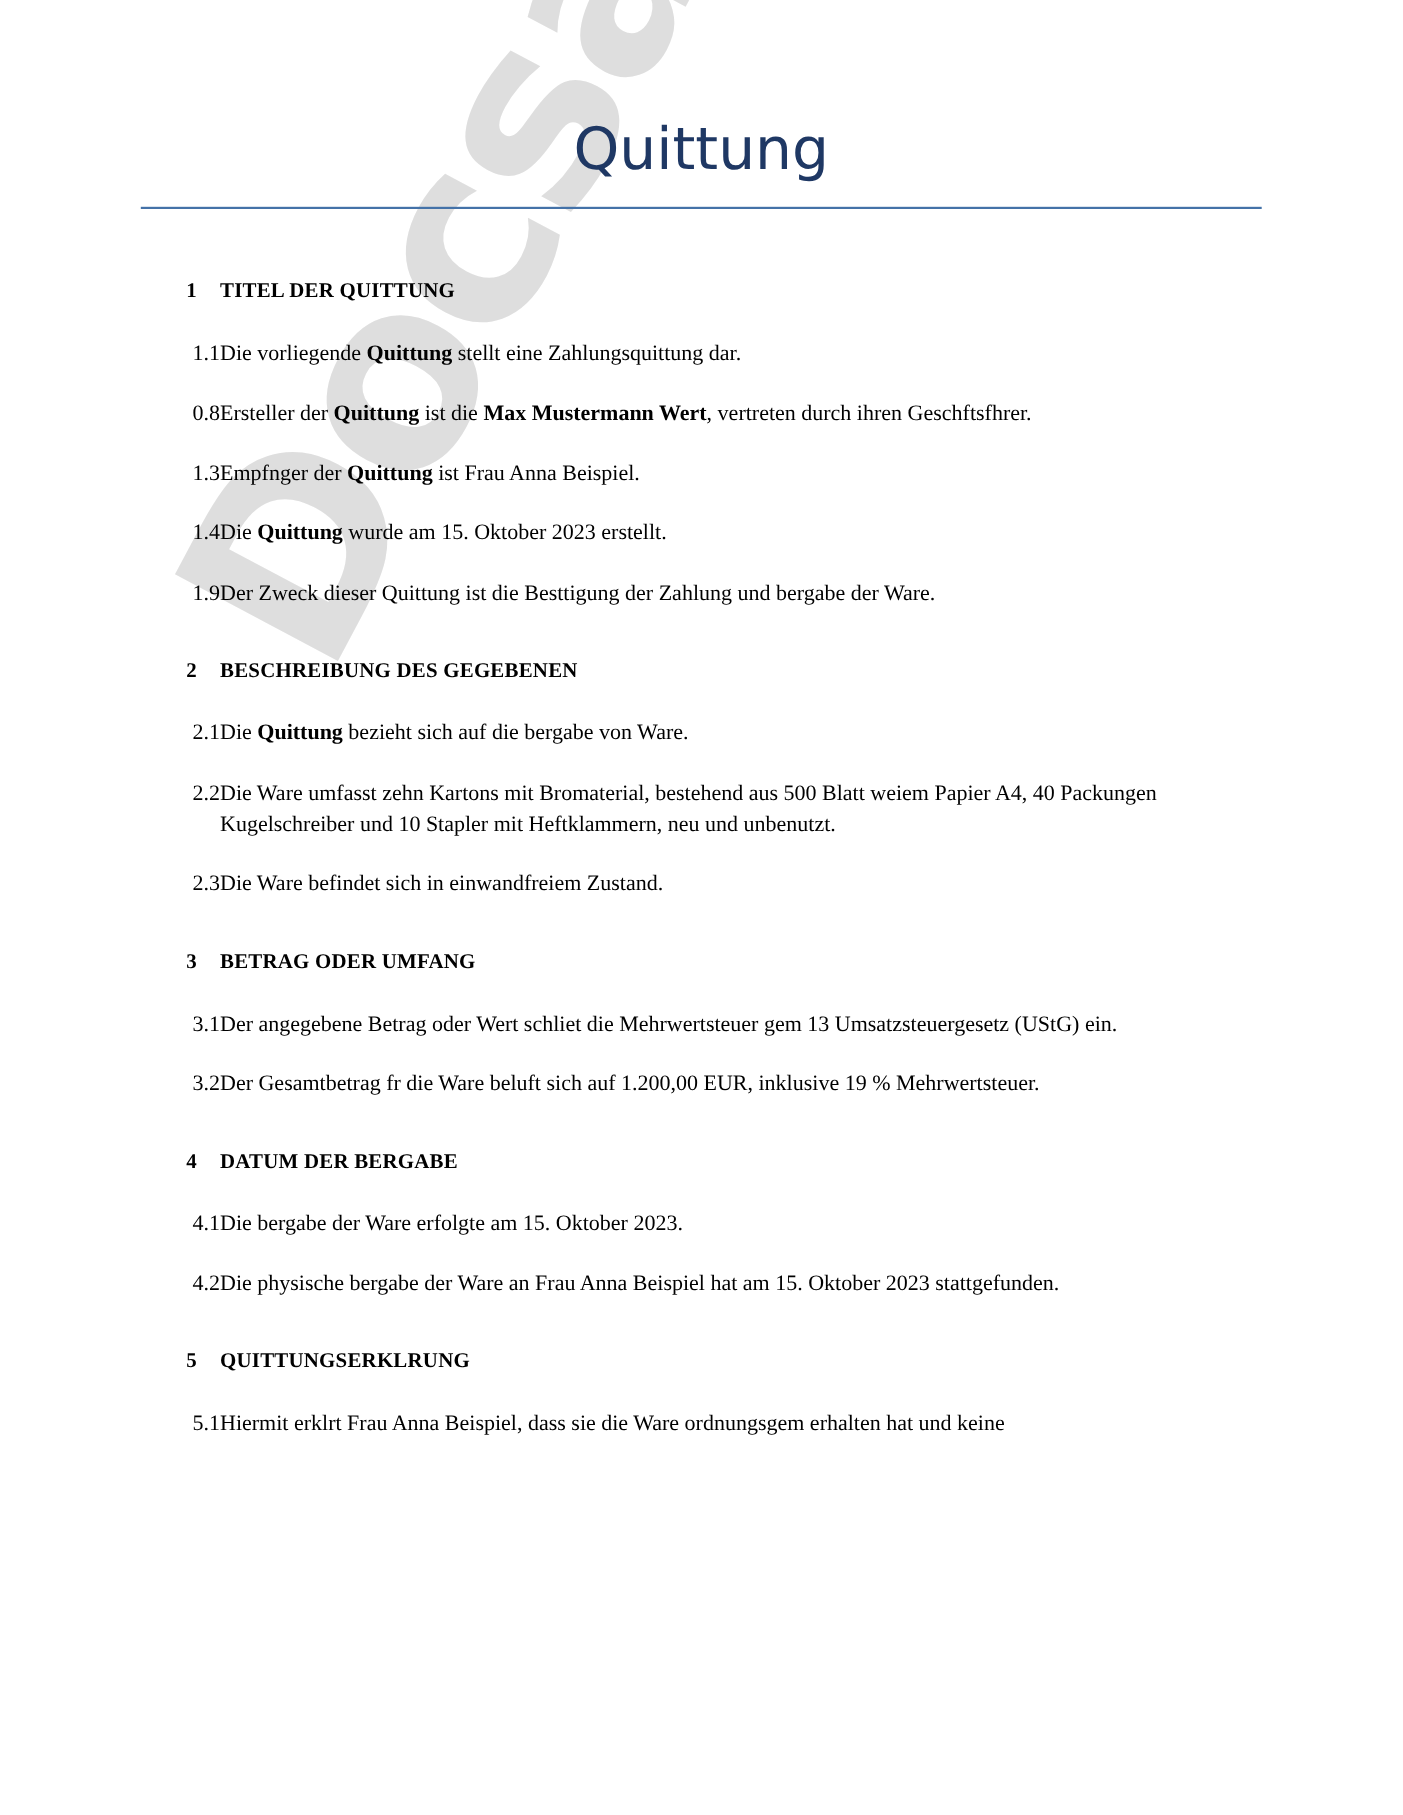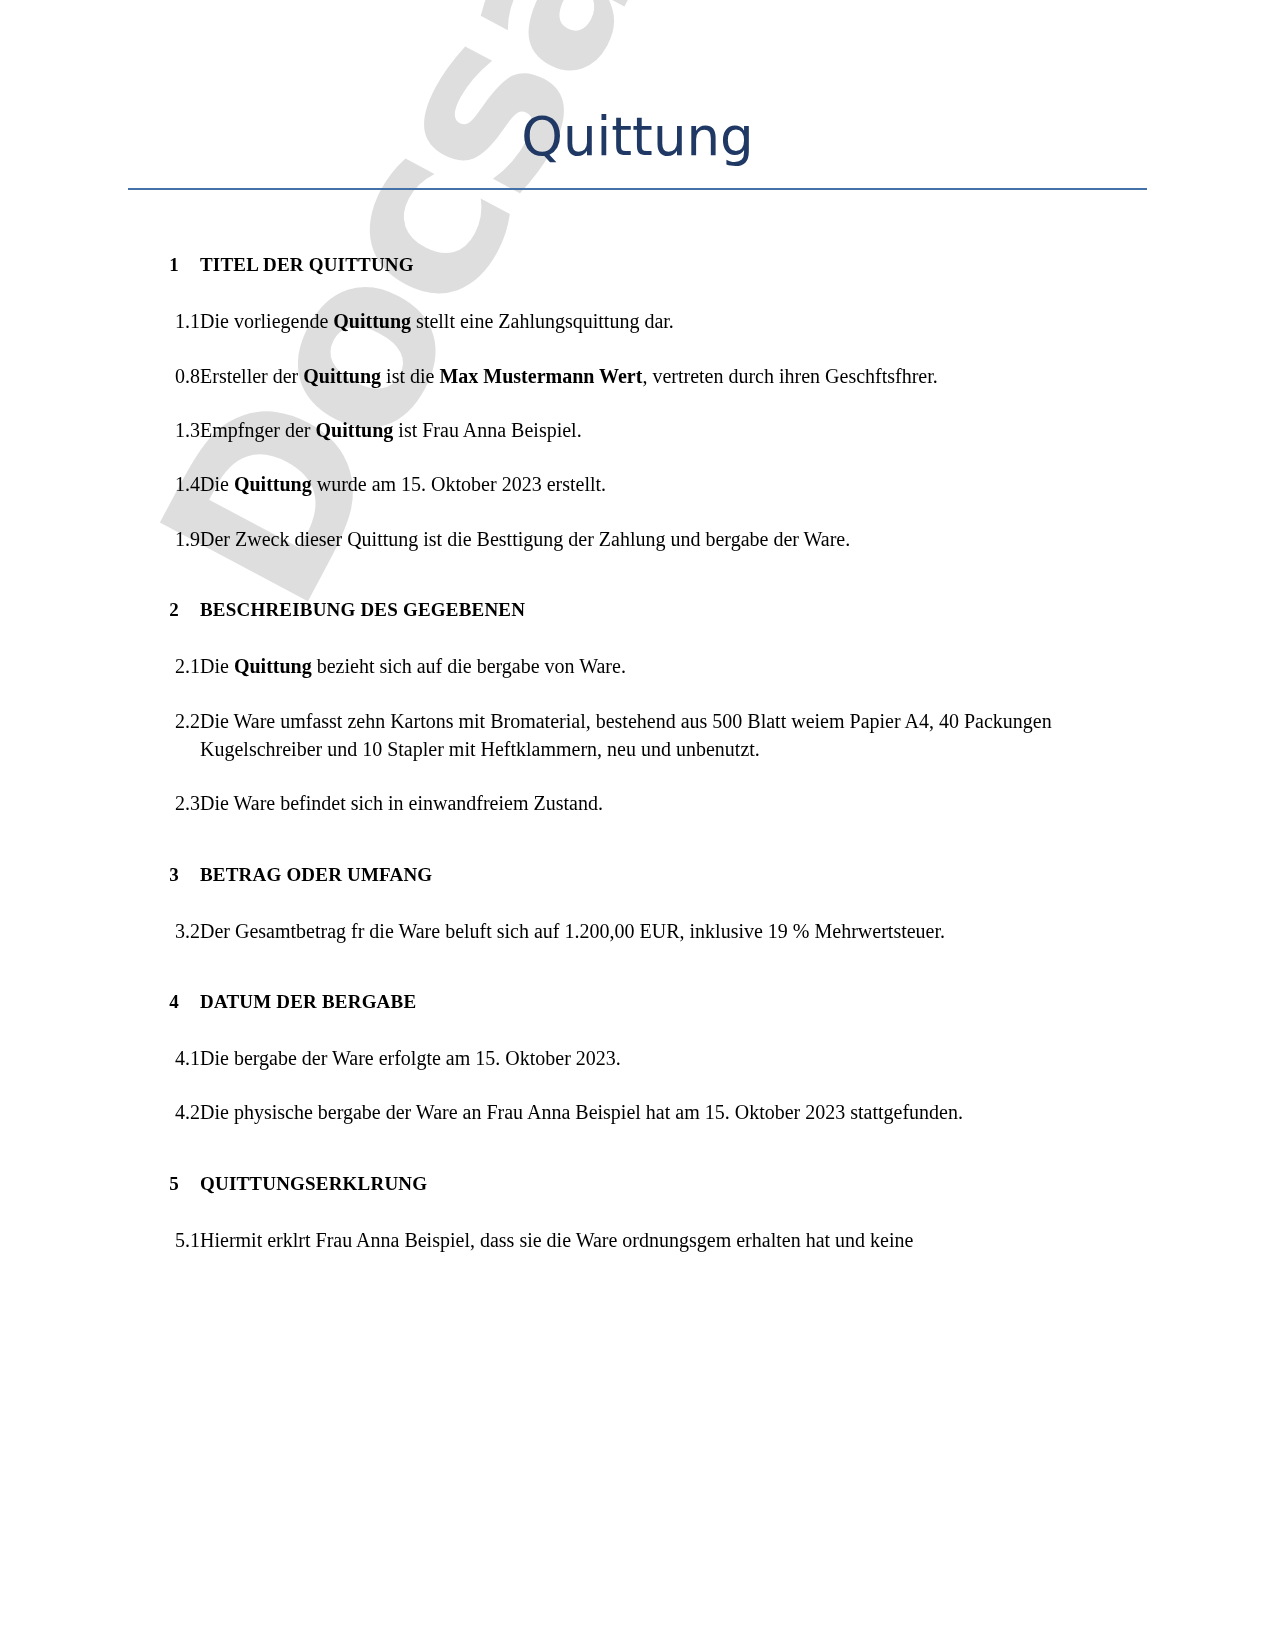--- a/index.html
+++ b/index.html
@@ -166,20 +166,24 @@
       </div>
       <div class="clause">
         <div class="clause-num">2.3</div>
         <div class="clause-text">Die Ware befindet sich in einwandfreiem Zustand.</div>
       </div>
       <div class="clause heading">
         <div class="clause-num">3</div>
         <div class="clause-text">BETRAG ODER UMFANG</div>
       </div>
       <div class="clause">
+        <div class="clause-num">3.1</div>
+        <div class="clause-text">Der angegebene Betrag oder Wert schliet die Mehrwertsteuer gem  13 Umsatzsteuergesetz (UStG) ein.</div>
+      </div>
+      <div class="clause">
         <div class="clause-num">3.2</div>
         <div class="clause-text">Der Gesamtbetrag fr die Ware beluft sich auf 1.200,00 EUR, inklusive 19 % Mehrwertsteuer.</div>
       </div>
       <div class="clause heading">
         <div class="clause-num">4</div>
         <div class="clause-text">DATUM DER BERGABE</div>
       </div>
       <div class="clause">
         <div class="clause-num">4.1</div>
         <div class="clause-text">Die bergabe der Ware erfolgte am 15. Oktober 2023.</div>

